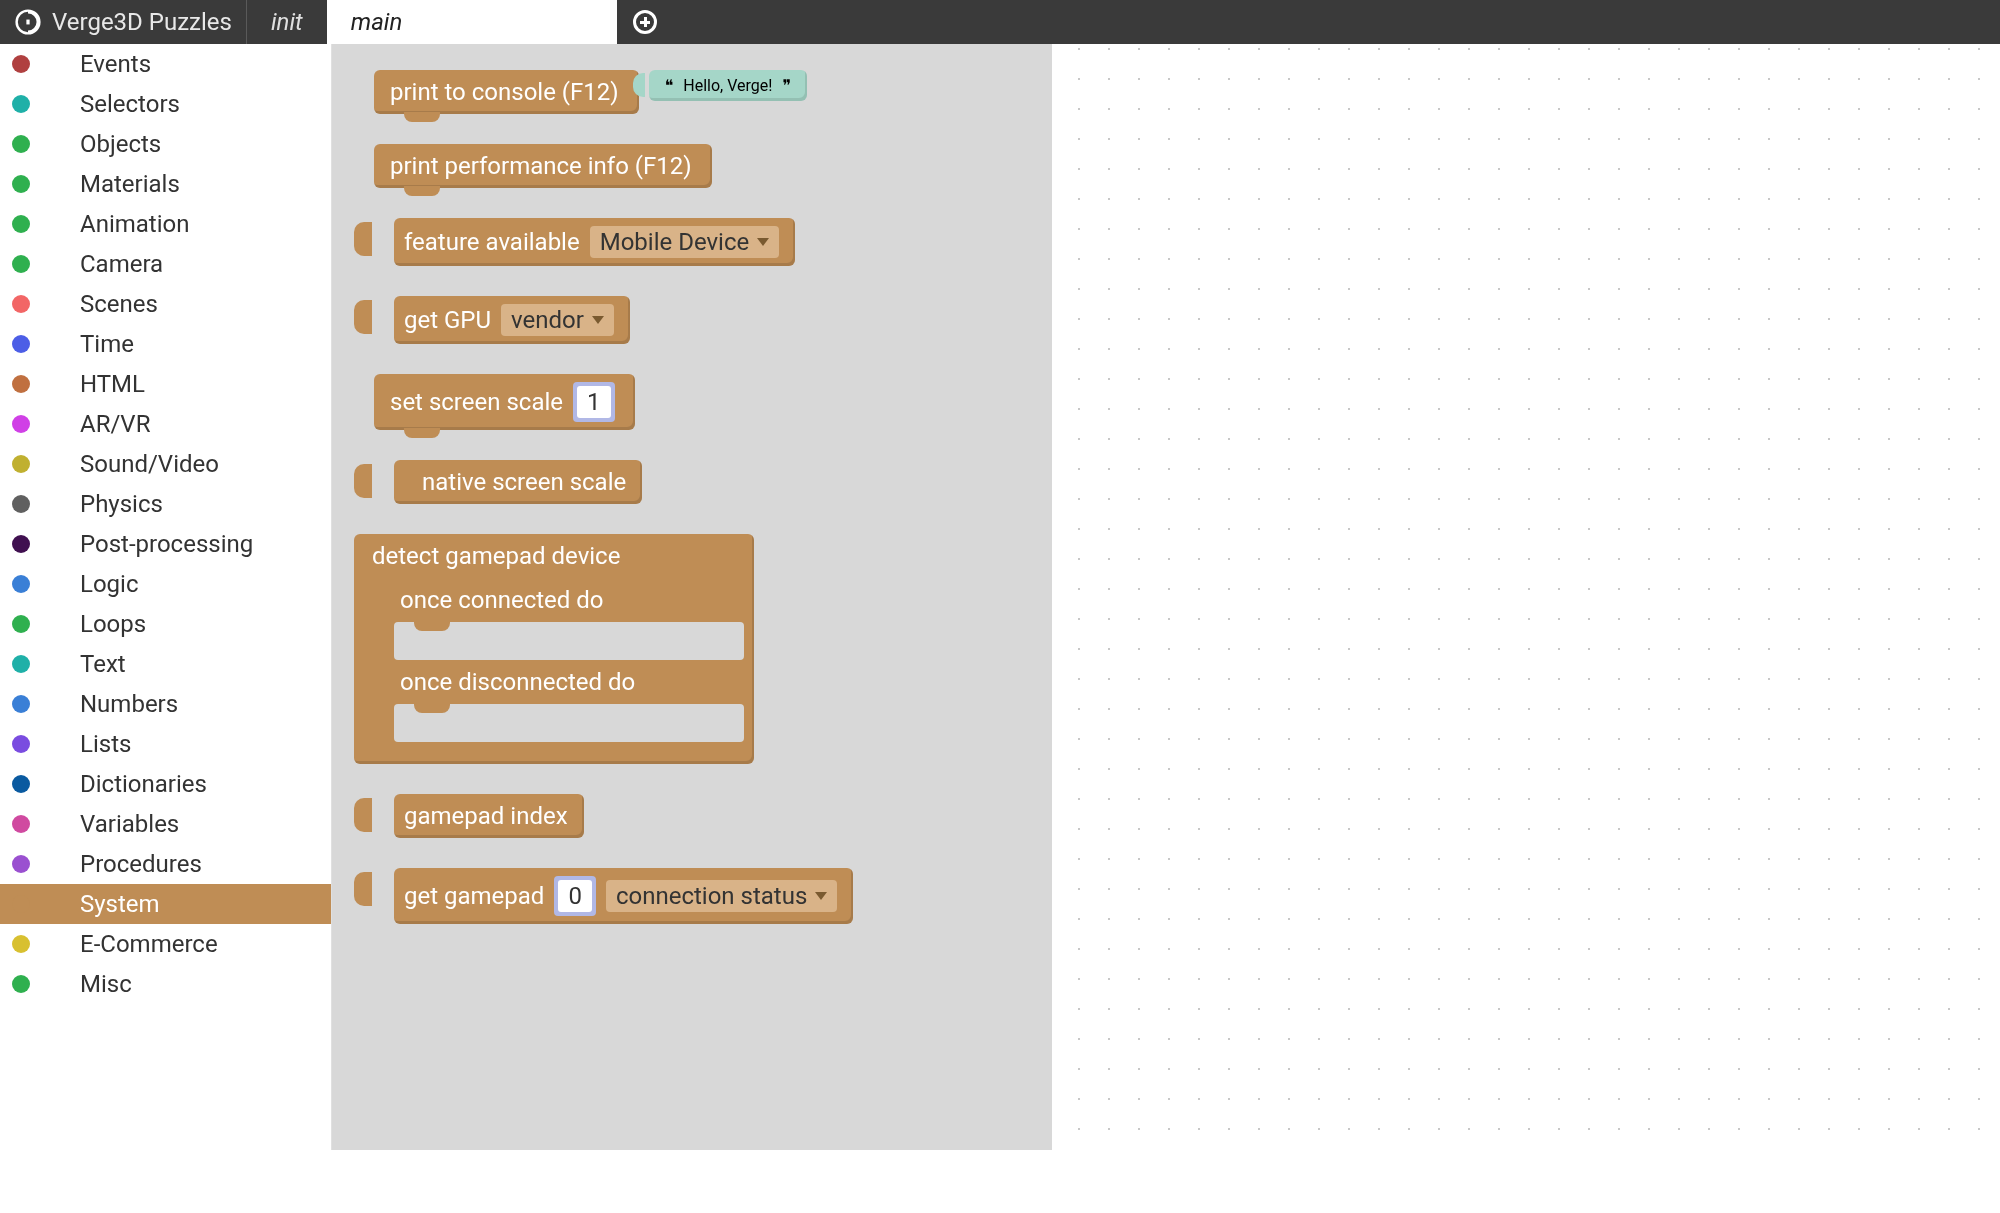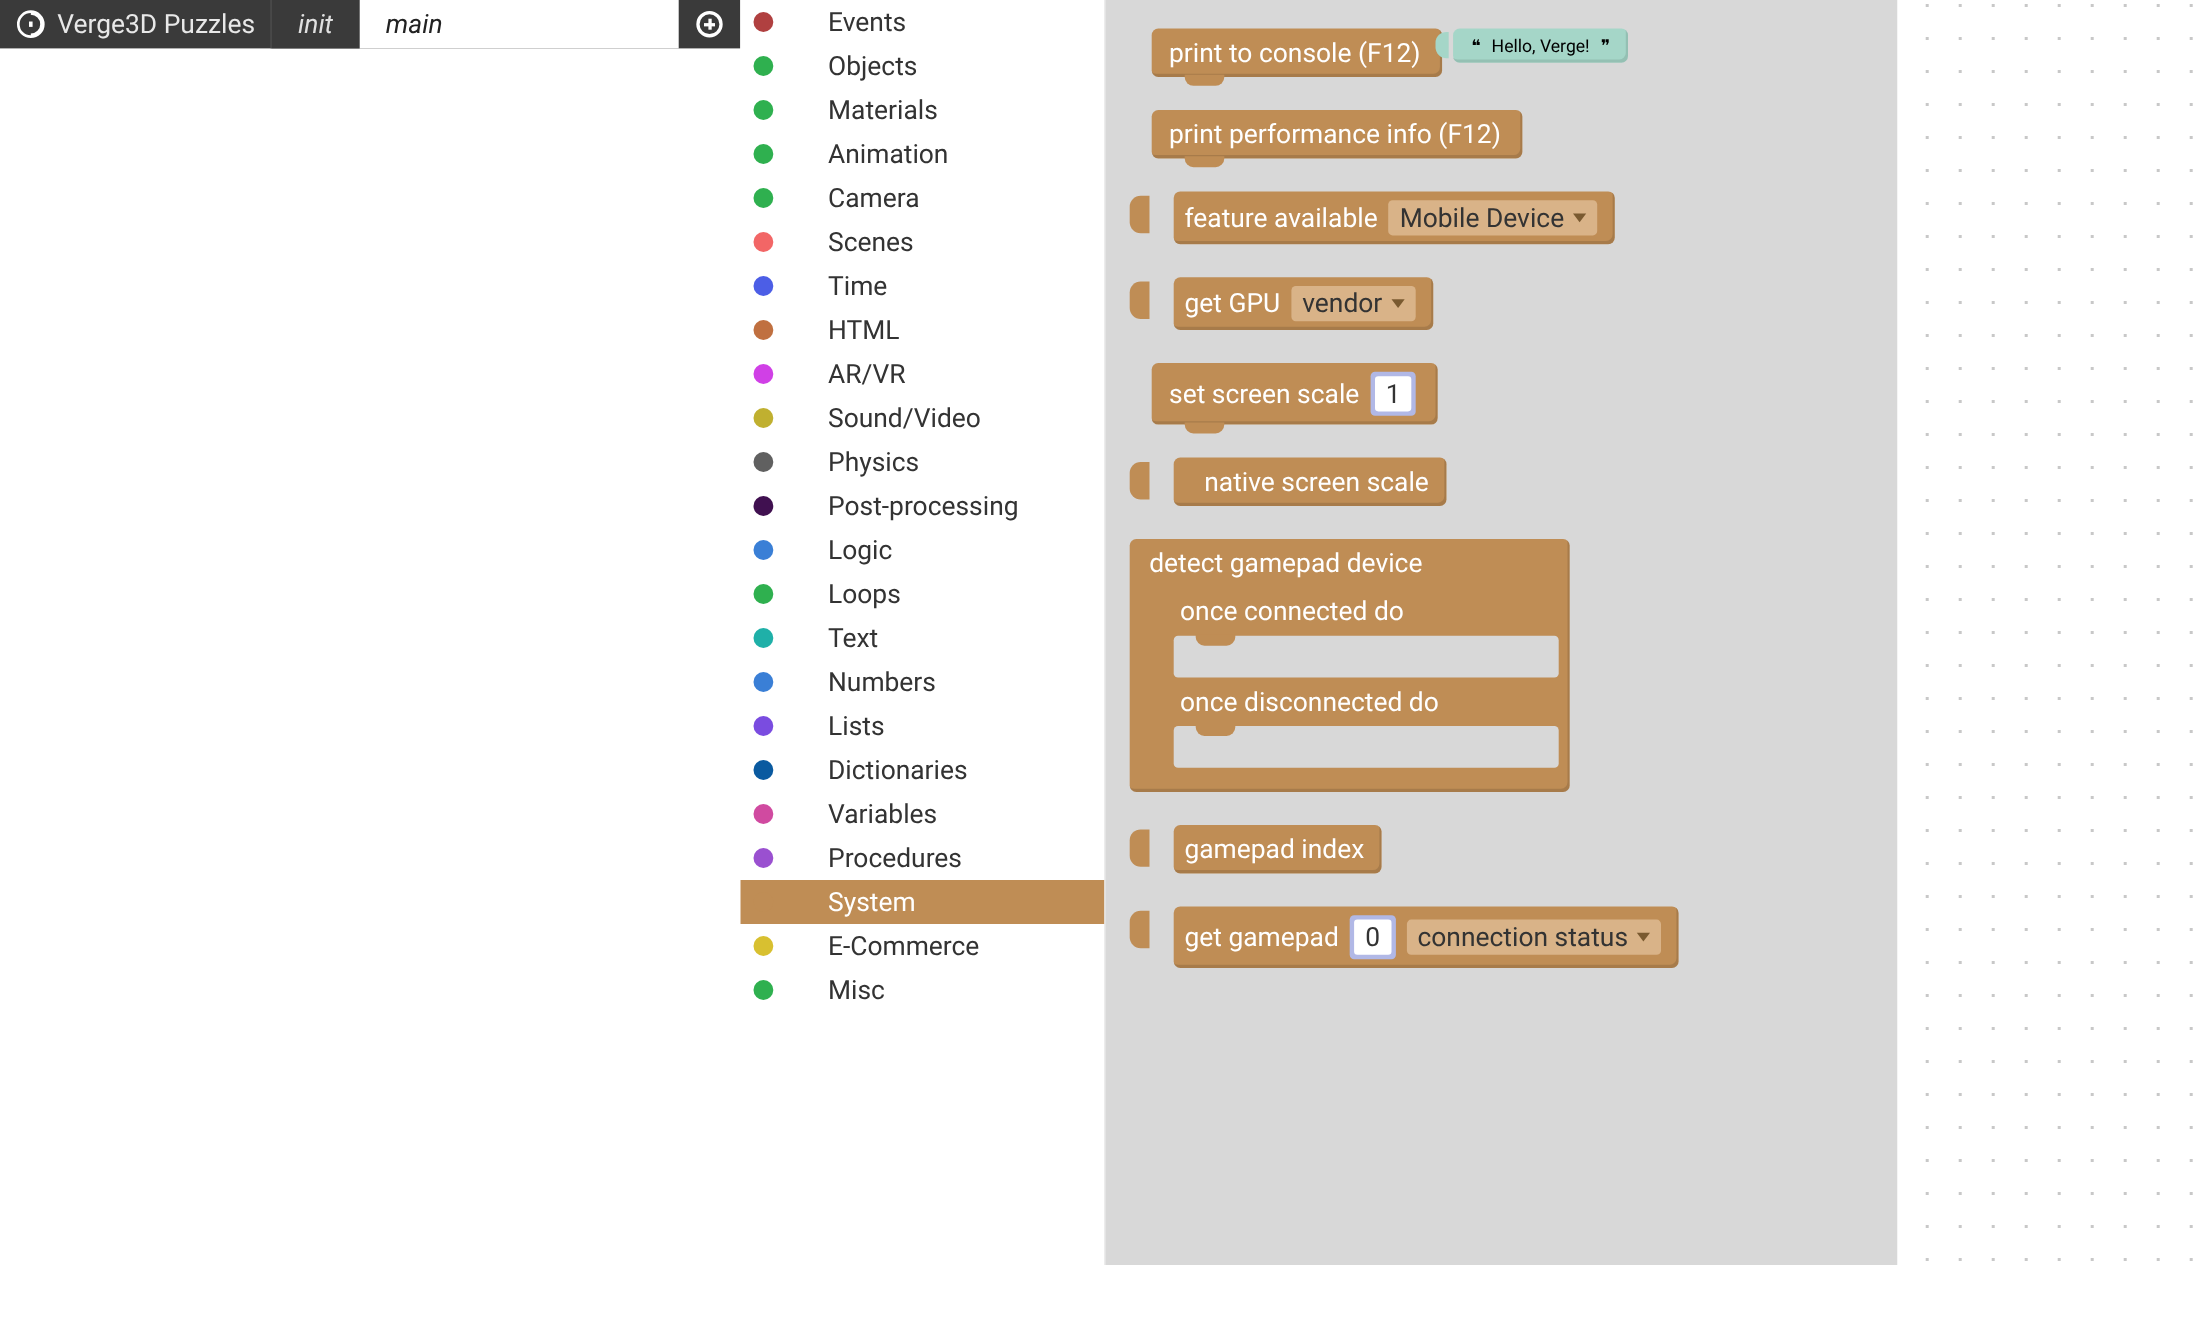--- a/index.html
+++ b/index.html
@@ -1,21 +1,21 @@
 <!DOCTYPE html>
 <html><head>
 <meta charset="utf-8">
 <style>
   * { box-sizing: border-box; margin: 0; padding: 0; }
   body {
     font-family: -apple-system, BlinkMacSystemFont, "Segoe UI", Roboto, Helvetica, Arial, sans-serif;
     background: #fff;
     overflow: hidden;
   }
-  .app { width: 2000px; height: 1150px; display: flex; flex-direction: row; }
+  .app { width: 2000px; height: 1150px; display: flex; flex-direction: column; }
 
   
   .topbar {
     height: 44px;
     background: #3a3a3a;
     display: flex;
     align-items: center;
     color: #e8e8e8;
     font-size: 24px;
   }
@@ -206,20 +206,24 @@
   </div>
 
   <div class="main">
 
     <div class="sidebar" id="sidebar-list">
         <div class="side-item">
           <span class="side-dot" style="background: rgb(176, 64, 64);"></span>
           <span>Events</span>
         </div>
         <div class="side-item">
+          <span class="side-dot" style="background: rgb(31, 176, 168);"></span>
+          <span>Selectors</span>
+        </div>
+        <div class="side-item">
           <span class="side-dot" style="background: rgb(47, 176, 79);"></span>
           <span>Objects</span>
         </div>
         <div class="side-item">
           <span class="side-dot" style="background: rgb(47, 176, 79);"></span>
           <span>Materials</span>
         </div>
         <div class="side-item">
           <span class="side-dot" style="background: rgb(47, 176, 79);"></span>
           <span>Animation</span>

